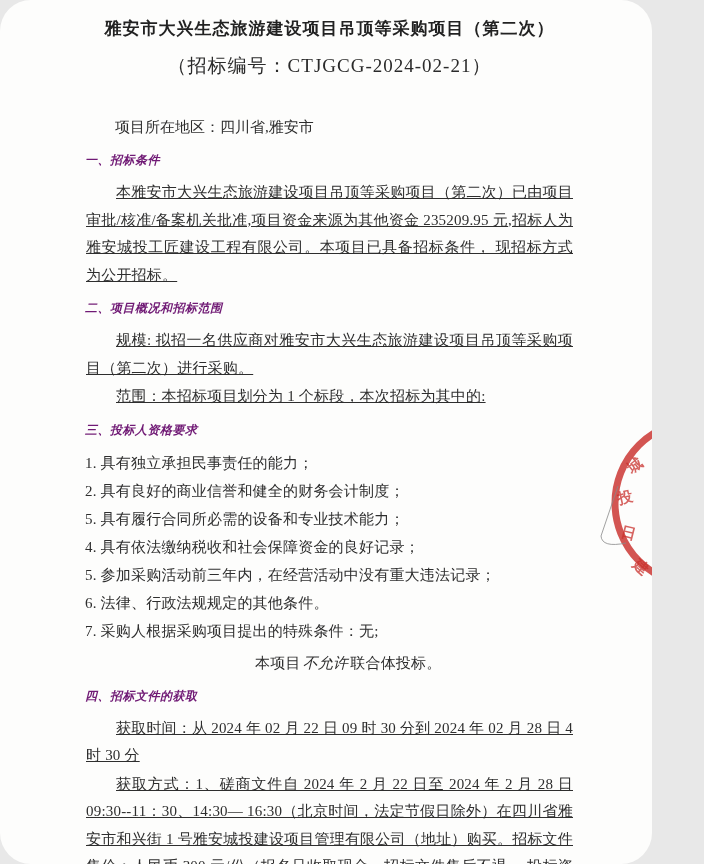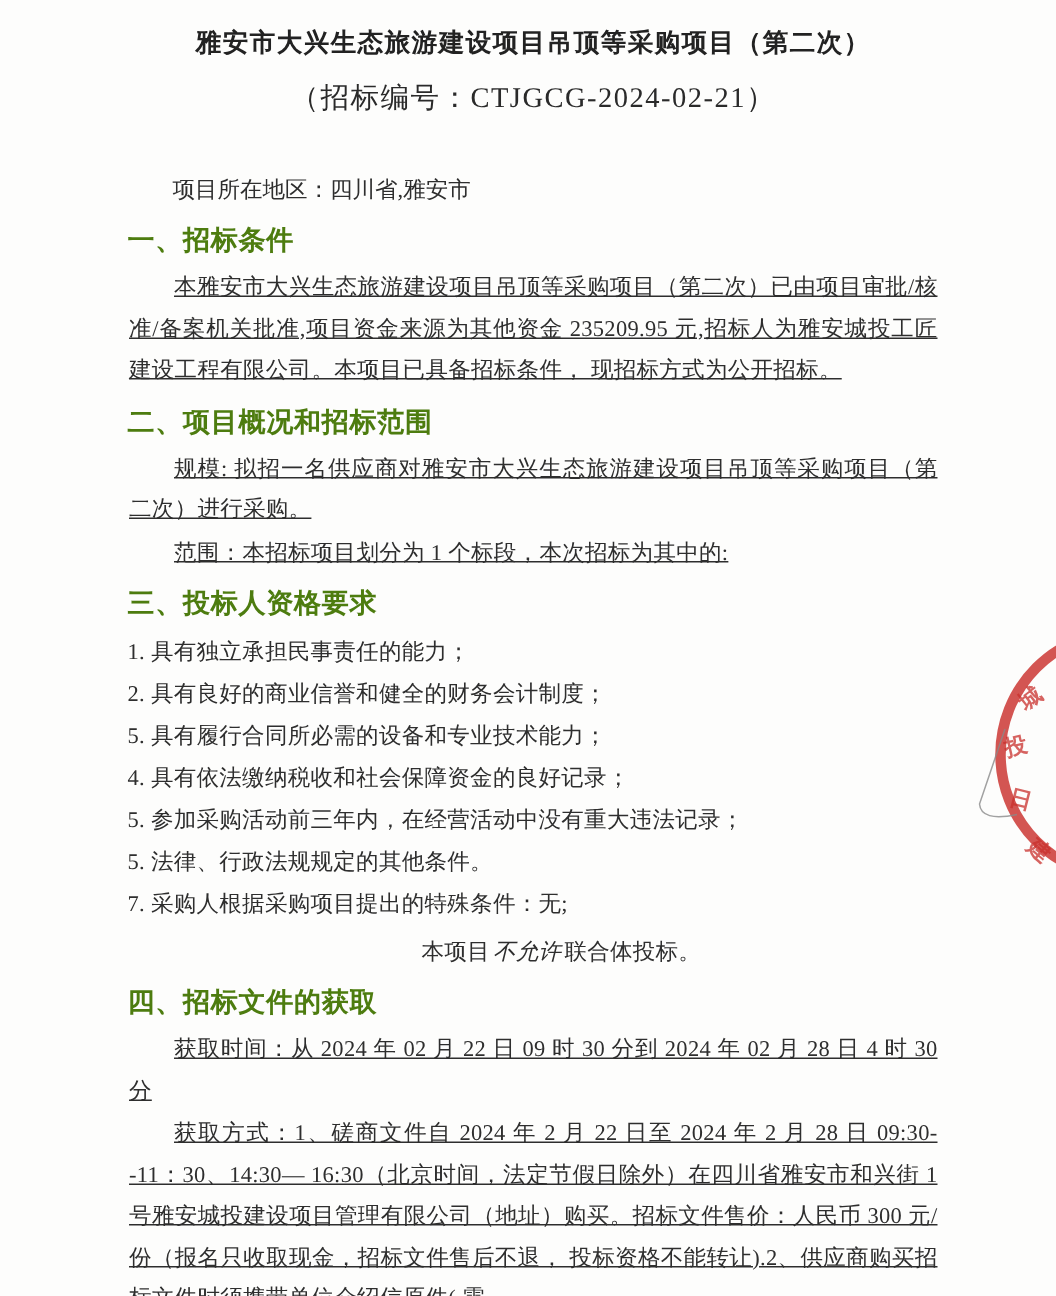--- a/index.html
+++ b/index.html
@@ -1,24 +1,25 @@
 <!DOCTYPE html>
 <html><head>
 <meta charset="utf-8">
 <style>
   html,body { margin:0; padding:0; background:#e8e8e8; }
   .page {
     position:relative;
-    width:704px; height:864px;
+    width:652px; height:864px;
     background:#fdfdfc;
     overflow:hidden;
     color:#2e2e2e;
     font-family:"Liberation Serif","DejaVu Serif",serif;
     font-size:15px;
     box-sizing:border-box;
+    border-radius:31px;
   }
   .content {
     padding:16px 78px 0 85px;
   }
   .doc-title {
     margin:0 0 12px 0;
     text-align:center;
     font-size:17px;
     font-weight:700;
     letter-spacing:1px;
@@ -34,25 +35,26 @@
     line-height:24px;
   }
   .loc-line {
     margin:0 0 6px 0;
     text-indent:2em;
     line-height:27px;
   }
   .sec-heading {
     margin:6px 0 5px 0;
     font-family:"Liberation Sans","DejaVu Sans",sans-serif;
-    font-size:18px;
+    font-size:12px;
     font-weight:700;
-    color:#4d7c0f;
+    color:#701a75;
     line-height:27px;
     letter-spacing:0.5px;
+    font-style:italic;
   }
   p.body-para {
     margin:1px;
     line-height:27.5px;
     text-align:justify;
     text-indent:2em;
     letter-spacing:0.2px;
     text-decoration:underline;
   }
   p.list-item {
@@ -97,21 +99,21 @@
     <h2 class="sec-heading">二、项目概况和招标范围</h2>
     <p class="body-para">规模: 拟招一名供应商对雅安市大兴生态旅游建设项目吊顶等采购项目（第二次）进行采购。</p>
     <p class="body-para">范围：本招标项目划分为 1 个标段，本次招标为其中的:</p>
 
     <h2 class="sec-heading">三、投标人资格要求</h2>
     <p class="list-item">1. 具有独立承担民事责任的能力；</p>
     <p class="list-item">2. 具有良好的商业信誉和健全的财务会计制度；</p>
     <p class="list-item">5. 具有履行合同所必需的设备和专业技术能力；</p>
     <p class="list-item">4. 具有依法缴纳税收和社会保障资金的良好记录；</p>
     <p class="list-item">5. 参加采购活动前三年内，在经营活动中没有重大违法记录；</p>
-    <p class="list-item">5. 法律、行政法规规定的其他条件。</p>
+    <p class="list-item">6. 法律、行政法规规定的其他条件。</p>
     <p class="list-item">7. 采购人根据采购项目提出的特殊条件：无;</p>
     <p class="note-line"><span>本项目</span><span class="note-em">不允许</span><span>联合体投标。</span></p>
 
     <h2 class="sec-heading">四、招标文件的获取</h2>
     <p class="body-para">获取时间：从 2024 年 02 月 22 日  09 时 30 分到 2024 年 02 月 28 日  4 时 30 分</p>
     <p class="body-para">获取方式：1、磋商文件自 2024 年 2 月  22 日至 2024 年 2 月 28 日 09:30--11：30、14:30— 16:30（北京时间，法定节假日除外）在四川省雅安市和兴街 1 号雅安城投建设项目管理有限公司（地址）购买。招标文件售价：人民币 300 元/份（报名只收取现金，招标文件售后不退， 投标资格不能转让).2、供应商购买招标文件时须携带单位介绍信原件( 需</p>
 
   </div>
 
   <svg class="seal" viewBox="0 0 60 220" xmlns="http://www.w3.org/2000/svg" aria-hidden="true">

